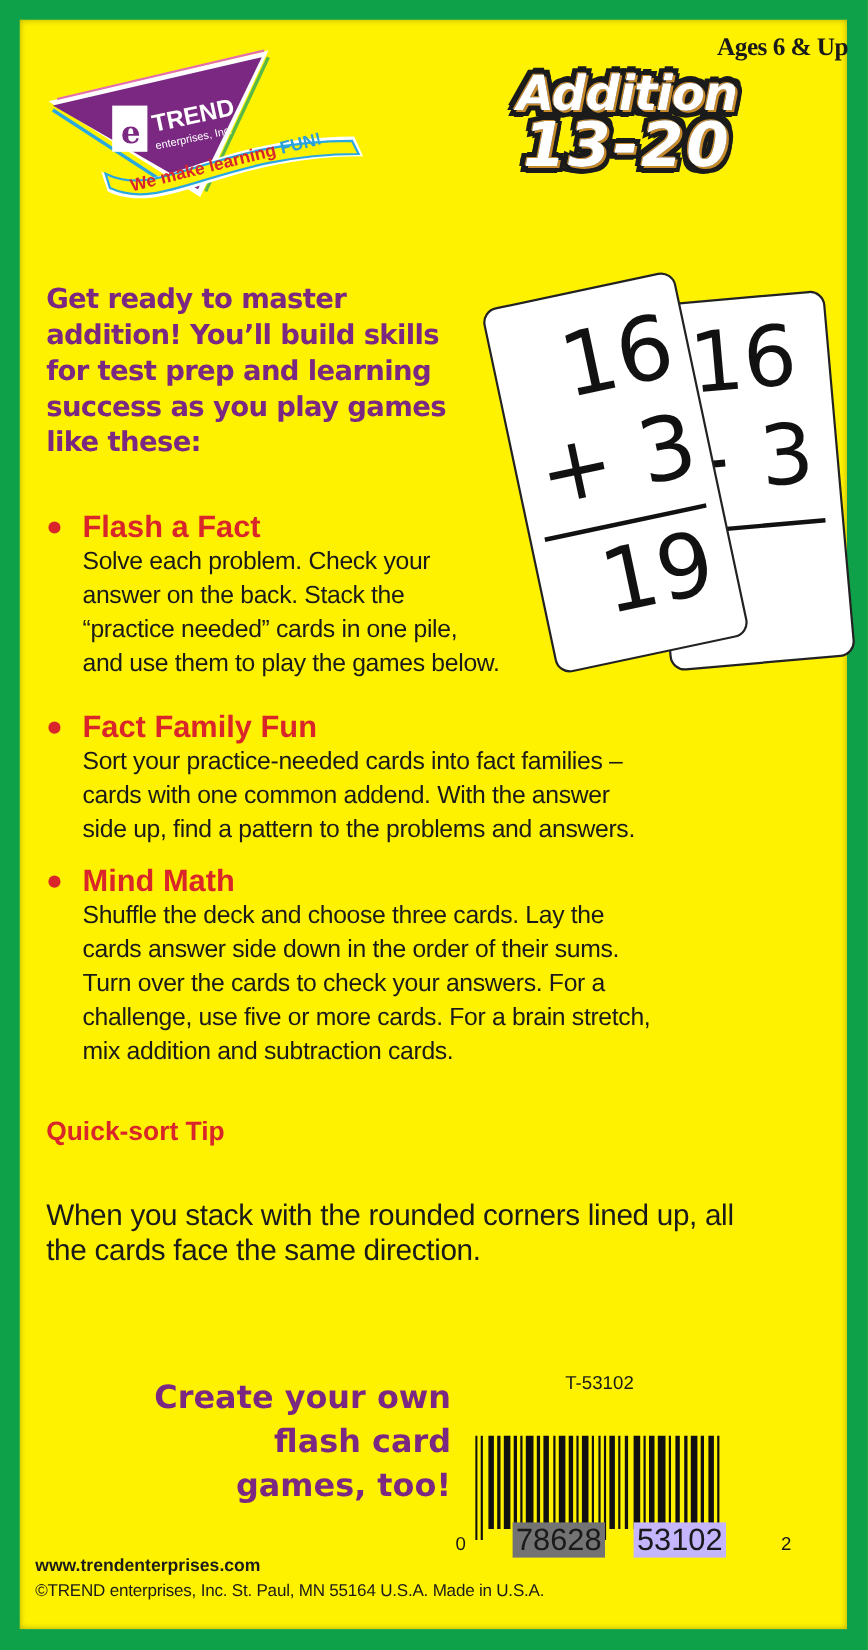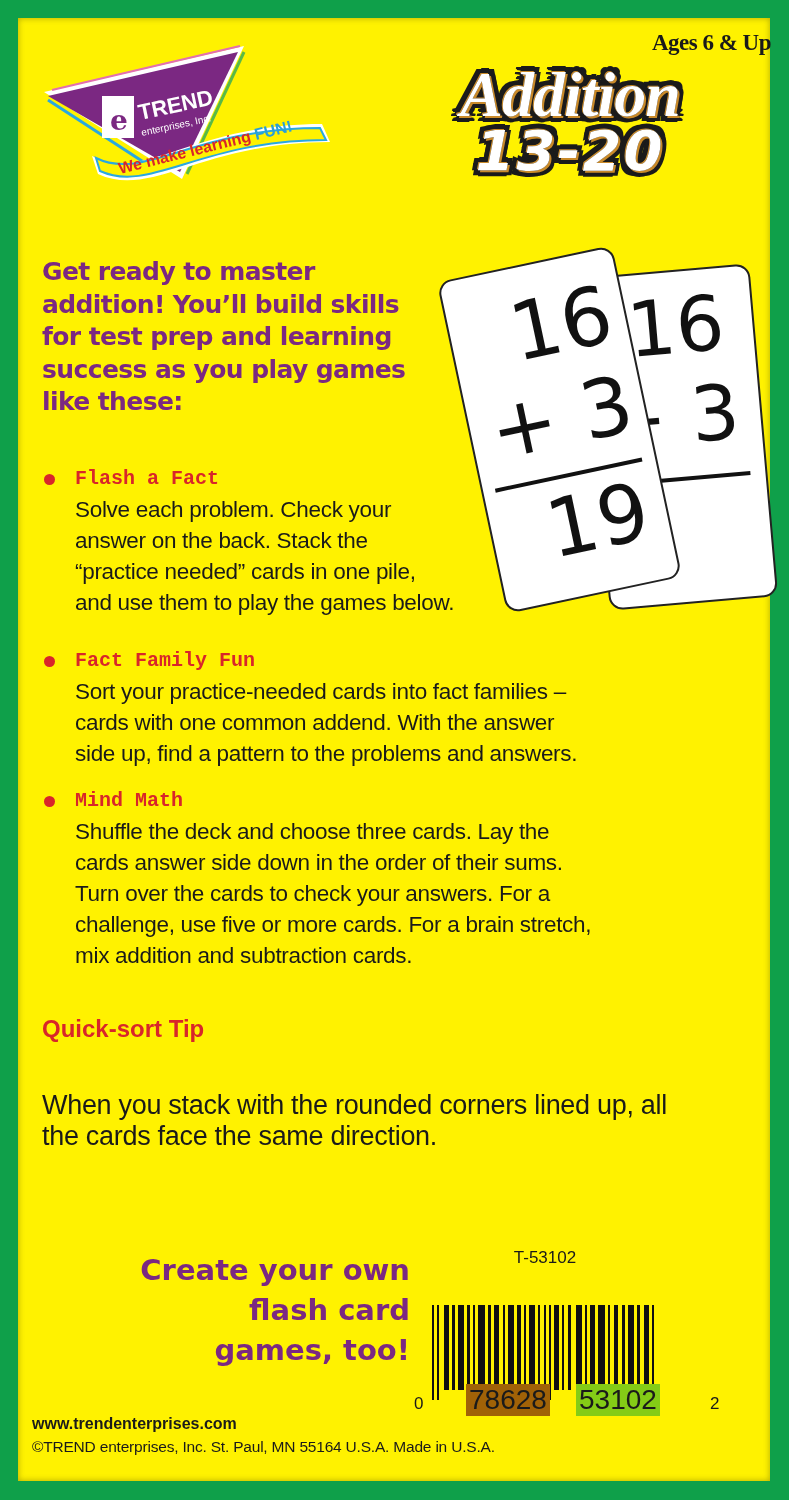--- a/index.html
+++ b/index.html
@@ -12,44 +12,44 @@
   .ages { position:absolute; right:18px; top:30px; font-family:Liberation Serif, serif; font-weight:bold; font-size:23px; color:#1a1a1a; letter-spacing:-0.5px; }
   .title { position:absolute; left:390px; top:66px; width:360px; text-align:center; font-family:"DejaVu Sans", sans-serif; font-weight:bold; font-style:italic; color:#fff;
            -webkit-text-stroke: 0px; line-height:0.9;
            text-shadow:
              0 0 0 #000,
              2px 2px 0 #c98a2a, -1px -1px 0 #c98a2a,
              3px 0 0 #1b1b1b, -3px 0 0 #1b1b1b, 0 3px 0 #1b1b1b, 0 -3px 0 #1b1b1b,
              4px 4px 0 #1b1b1b, -4px -4px 0 #1b1b1b, 4px -4px 0 #1b1b1b, -4px 4px 0 #1b1b1b,
              6px 0 0 #1b1b1b, -6px 0 0 #1b1b1b, 0 6px 0 #1b1b1b, 0 -6px 0 #1b1b1b,
              5px 5px 0 #1b1b1b, -5px -5px 0 #1b1b1b, 5px -5px 0 #1b1b1b, -5px 5px 0 #1b1b1b; }
-  .title .l1 { display:block; font-size:64px; letter-spacing:-1px;font-family:Liberation Serif, serif; }
+  .title .l1 { display:block; font-size:44px; letter-spacing:-1px; }
   .title .l2 { display:block; font-size:56px; letter-spacing:2px; margin-top:2px; }
 
   .intro { position:absolute; left:42px; top:256px; width:380px; font-family:"DejaVu Sans", sans-serif; font-weight:bold; font-size:25px; line-height:32.5px; color:#7b2882; letter-spacing:-0.6px; }
 
   .section { position:absolute; left:42px; width:740px; }
-  .sec-head { font-family:Liberation Mono, monospace; font-weight:bold; font-size:20px; color:#d8262a; line-height:30px; display:flex; align-items:center; }
+  .sec-head { font-family:Liberation Sans, sans-serif; font-weight:bold; font-size:28px; color:#d8262a; line-height:30px; display:flex; align-items:center; }
   .bullet { width:11px; height:11px; border-radius:50%; background:#d8262a; margin-right:20px; margin-left:2px; display:inline-block; }
   .sec-body { font-family:"Liberation Sans", sans-serif; font-size:22.5px; color:#1a1a1a; line-height:31px; margin-left:33px; letter-spacing:-0.3px; }
   .sec-body span { display:block; white-space:nowrap; }
 
   .tip-head { font-family:"Liberation Sans", sans-serif; font-weight:bold; font-size:24px; color:#d8262a; line-height:30px; }
   .tip-body { font-family:"Liberation Sans", sans-serif; font-size:27px; color:#1a1a1a; line-height:31px; letter-spacing:-0.3px;margin-top:46px; }
   .tip-body span { display:block; white-space:nowrap; }
 
   .create { position:absolute; left:30px; top:1250px; width:380px; text-align:right; font-family:"DejaVu Sans", sans-serif; font-weight:bold; font-size:29px; line-height:40px; color:#7b2882; }
   .create span { display:block; }
 
   .sku { position:absolute; left:470px; top:1248px; width:150px; text-align:center; font-family:"Liberation Sans", sans-serif; font-size:17px; color:#1a1a1a; }
   .barcode { position:absolute; left:432px; top:1305px; width:260px; height:95px; }
   .bc-digits { position:absolute; left:414px; top:1386px; width:300px; font-family:"Liberation Sans", sans-serif; color:#1a1a1a; }
   .bc-digits .d0 { position:absolute; left:0; top:8px; font-size:17px; }
-  .bc-digits .d1 { position:absolute; left:52px; top:-2px; font-size:28px; background:#a16207; padding:0 3px; }
-  .bc-digits .d2 { position:absolute; left:162px; top:-2px; font-size:28px; background:#84cc16; padding:0 3px; }
+  .bc-digits .d1 { position:absolute; left:52px; top:-2px; font-size:28px; background:#737373; padding:0 3px; }
+  .bc-digits .d2 { position:absolute; left:162px; top:-2px; font-size:28px; background:#c4b5fd; padding:0 3px; }
   .bc-digits .d3 { position:absolute; left:296px; top:8px; font-size:17px; }
 
   .url { position:absolute; left:32px; top:1415px; font-family:"Liberation Sans", sans-serif; font-weight:bold; font-size:16px; color:#1a1a1a; }
   .copy { position:absolute; left:32px; top:1438px; font-family:"Liberation Sans", sans-serif; font-size:15.5px; color:#1a1a1a; letter-spacing:-0.2px; }
 
   .cards { position:absolute; left:420px; top:240px; width:360px; height:380px; }
   .card { position:absolute; background:#fff; border:2px solid #222; border-radius:14px; }
   .card-num { position:absolute; font-family:"DejaVu Sans", sans-serif; color:#111; font-weight:normal; }
 </style>
 </head>

